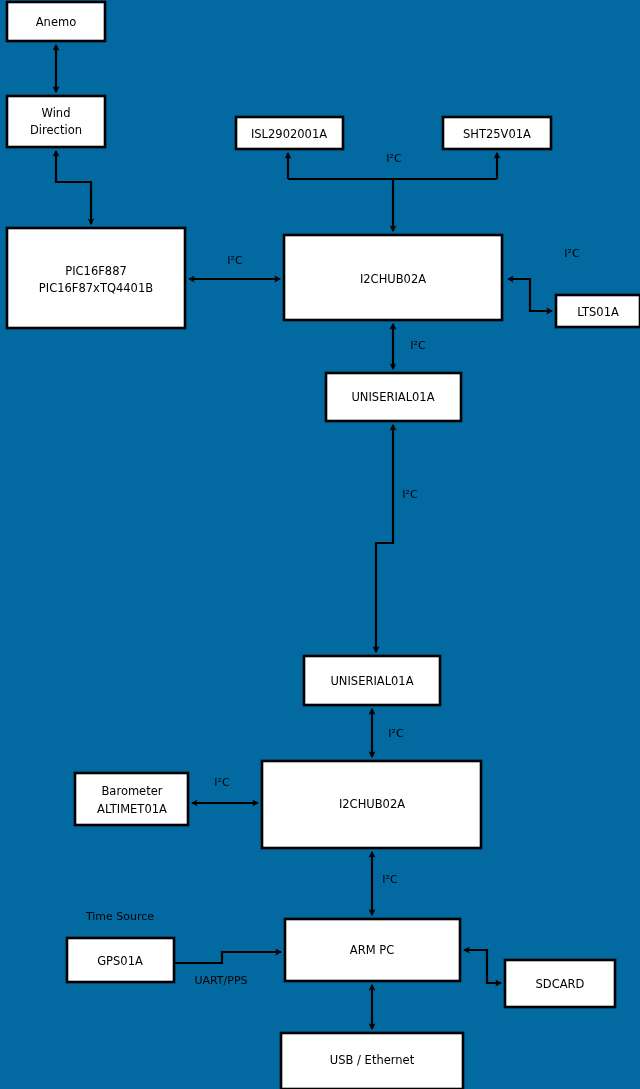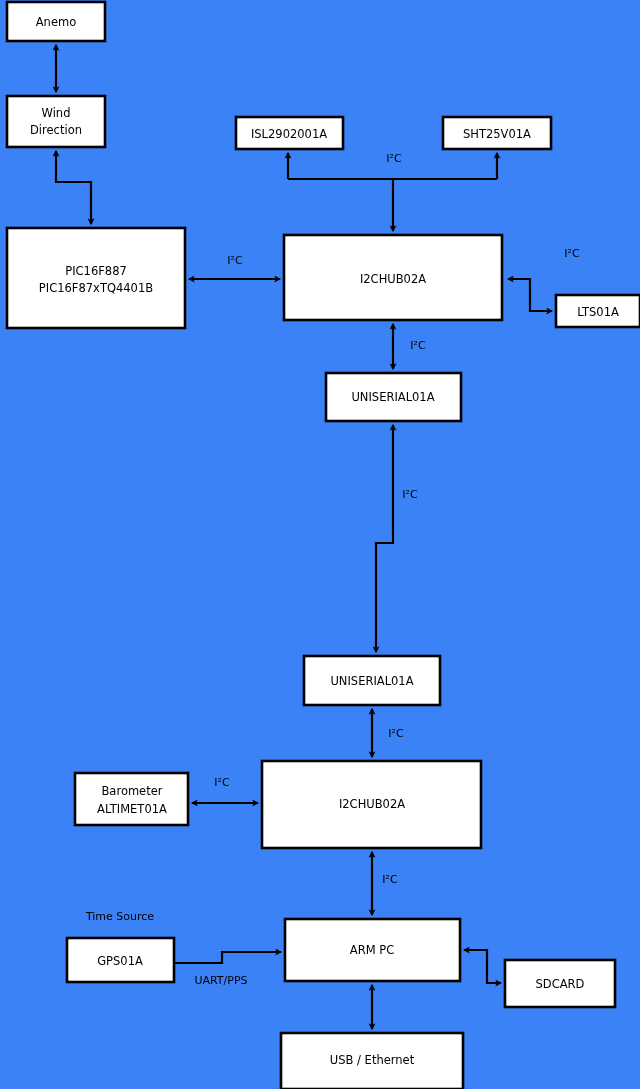--- a/index.html
+++ b/index.html
@@ -4,21 +4,21 @@
 <style>
   html, body {
     margin: 0;
     padding: 0;
     background: #ffffff;
   }
   #diagram-root {
     position: relative;
     width: 640px;
     height: 1089px;
-    background: #3b82f6;
+    background: #0369a1;
     font-family: "DejaVu Sans", "Liberation Sans", sans-serif;
     overflow: hidden;
   }
   svg.canvas {
     position: absolute;
     top: 0;
     left: 0;
     width: 640px;
     height: 1089px;
   }

